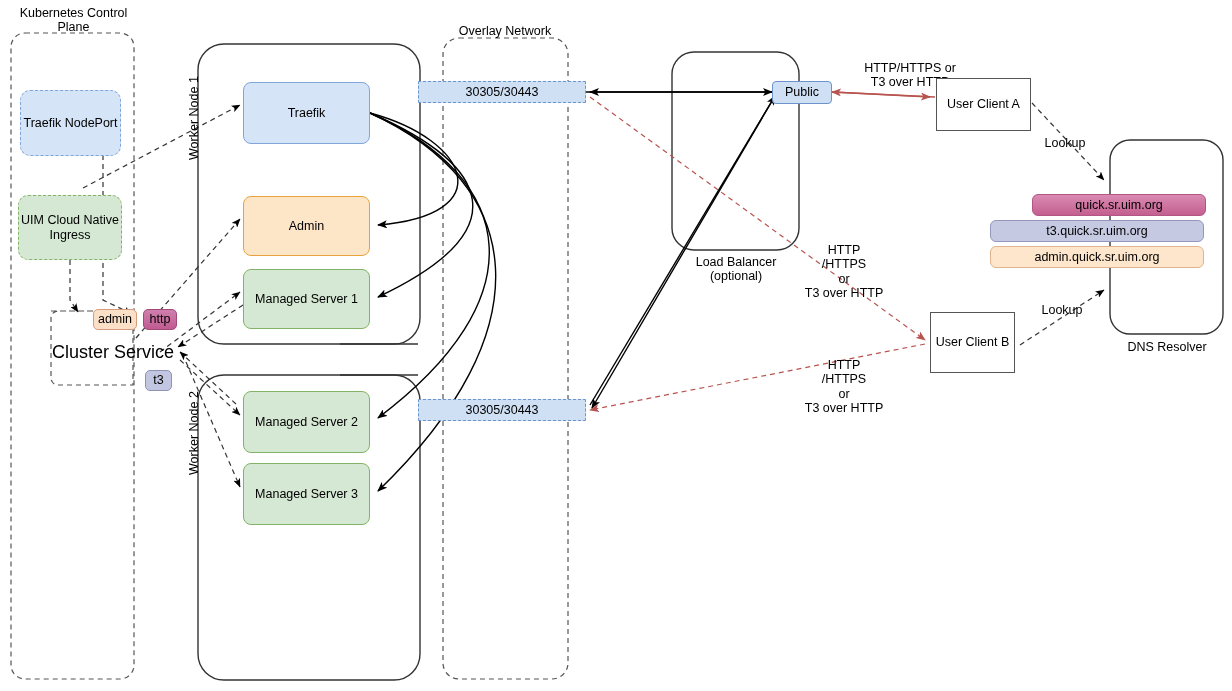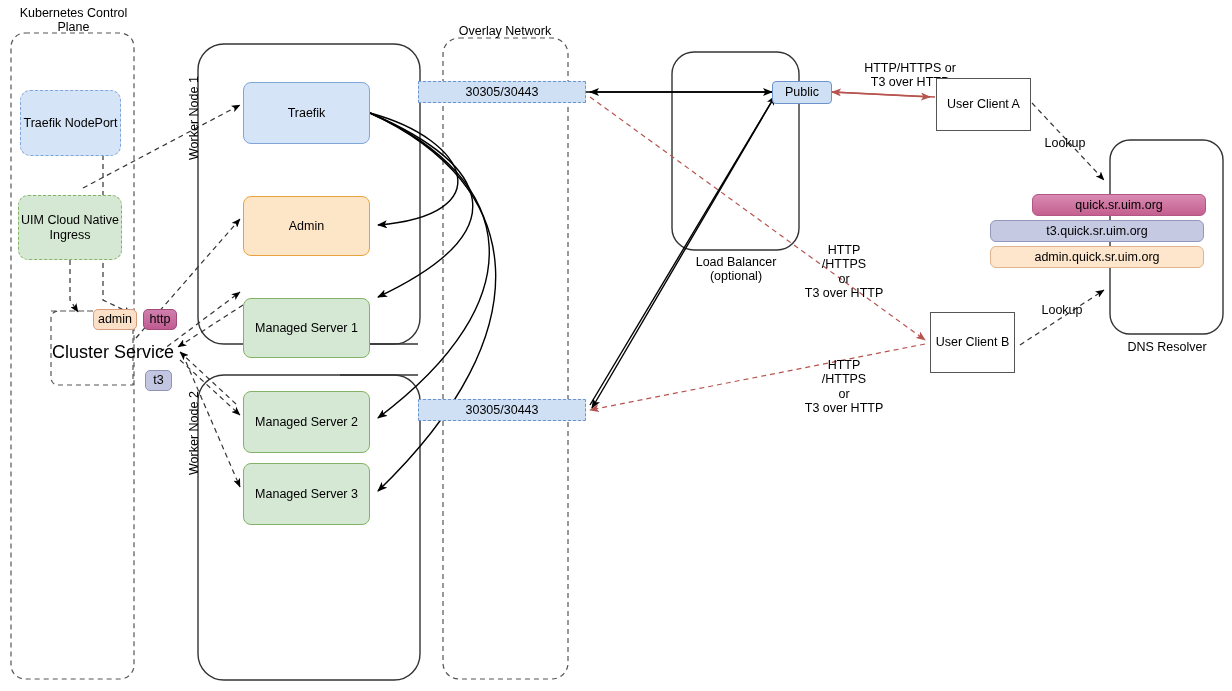--- a/index.html
+++ b/index.html
@@ -157,21 +157,21 @@
   <div class="node-box b-t3tag" style="left:145px; top:370px; width:27px; height:21px; font-size:12.5px;">t3</div>
 
   <div class="vert-label" style="left:187px; top:160px; font-size:12.5px; transform:rotate(-90deg);">Worker Node 1</div>
 
   <div class="vert-label" style="left:187px; top:475px; font-size:12.5px; transform:rotate(-90deg);">Worker Node 2</div>
 
   <div class="node-box rbox b-traefik" style="left:243px; top:82px; width:127px; height:62px; font-size:12.5px;">Traefik</div>
 
   <div class="node-box rbox b-admin" style="left:243px; top:196px; width:127px; height:60px; font-size:12.5px;">Admin</div>
 
-  <div class="node-box rbox b-managed" style="left:243px; top:269px; width:127px; height:60px; font-size:12.5px;margin-top:29px;">Managed Server 1</div>
+  <div class="node-box rbox b-managed" style="left:243px; top:269px; width:127px; height:60px; font-size:12.5px;">Managed Server 1</div>
 
   <div class="node-box rbox b-managed" style="left:243px; top:391px; width:127px; height:62px; font-size:12.5px;">Managed Server 2</div>
 
   <div class="node-box rbox b-managed" style="left:243px; top:463px; width:127px; height:62px; font-size:12.5px;">Managed Server 3</div>
 
   <div class="lbl" style="left:435px; top:24px; width:140px; font-size:12.5px;">Overlay Network</div>
 
   <div class="node-box b-port" style="left:418px; top:81px; width:168px; height:22px; font-size:12.5px;">30305/30443</div>
 
   <div class="node-box b-port" style="left:418px; top:399px; width:168px; height:22px; font-size:12.5px;">30305/30443</div>

